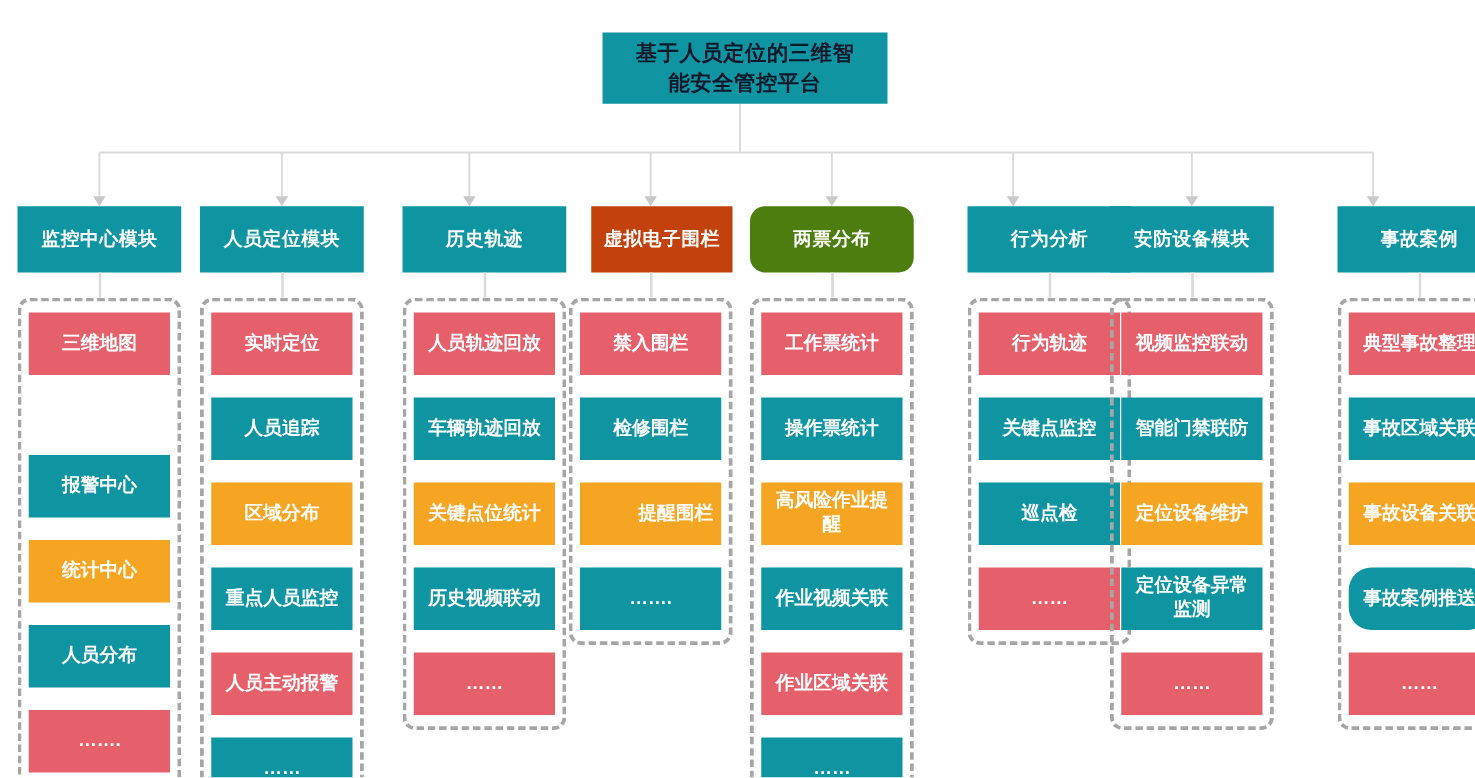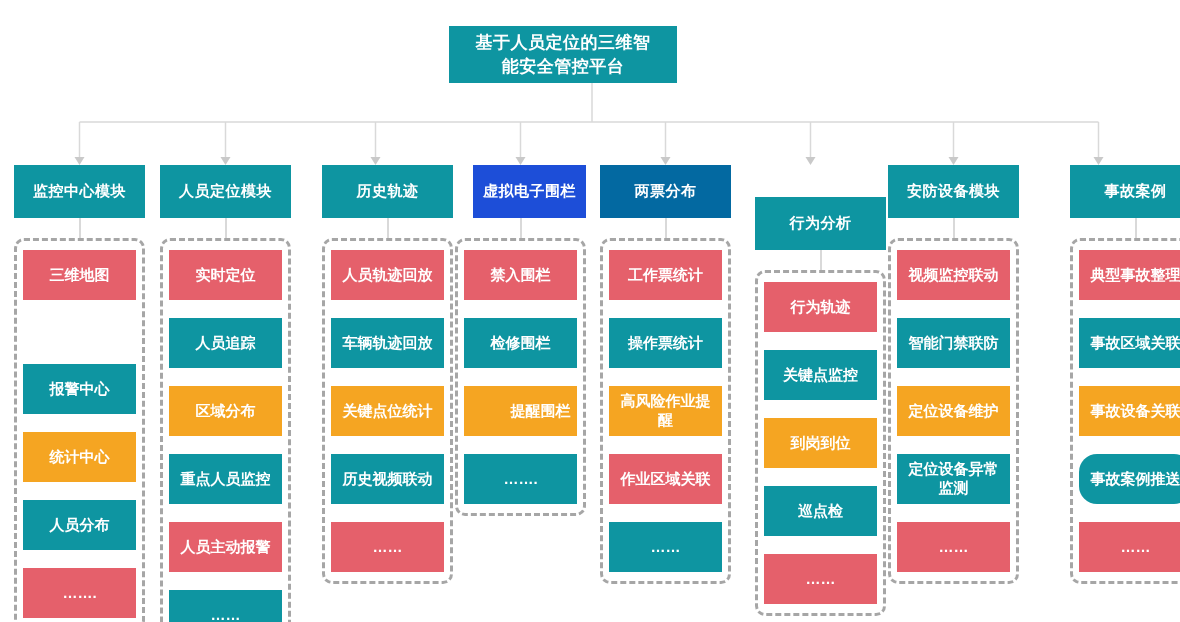--- a/index.html
+++ b/index.html
@@ -10,30 +10,30 @@
   }
   .canvas {
     position: relative;
     width: 1180px;
     height: 622px;
     background: #ffffff;
     overflow: hidden;
   }
   .root-node {
     position: absolute;
-    left: 449px;
+    left: 482px;
     top: 26px;
     width: 228px;
     height: 57px;
     box-sizing: border-box;
     display: flex;
     align-items: center;
     justify-content: center;
     text-align: center;
-    color: #ffffff;
+    color: #0f172a;
     font-size: 17px;
     font-weight: bold;
     line-height: 1.4;
     white-space: pre-line;
     letter-spacing: 0.5px;
   }
   svg.connectors {
     position: absolute;
     left: 0;
     top: 0;
@@ -86,21 +86,21 @@
     font-size: 15px;
     font-weight: bold;
     line-height: 1.25;
   }
   
   .c0 { left: 14px; }
   .c1 { left: 160px; }
   .c2 { left: 322px; }
   .c3 { left: 455px; }
   .c4 { left: 600px; }
-  .c5 { left: 755px; margin-top: 32px; }
+  .c5 { left: 774px; }
   .c6 { left: 888px; }
   .c7 { left: 1070px; }
 </style>
 </head>
 <body>
 
 <div class="canvas">
 
   <svg class="connectors" xmlns="http://www.w3.org/2000/svg" viewBox="0 0 1180 622">
       <path d="M592 83 V122 M79.5 122 H1098.5 M79.5 122 V157 M225.5 122 V157 M375.5 122 V157 M520.5 122 V157 M665.5 122 V157 M810.5 122 V157 M953.5 122 V157 M1098.5 122 V157" fill="none" stroke="#d9d9d9" stroke-width="1.5"></path>
@@ -150,49 +150,49 @@
     <div class="item-group" style="border-color: rgb(166, 166, 166);">
         <div class="item" style="background: rgb(229, 96, 107);">人员轨迹回放</div>
         <div class="item" style="background: rgb(14, 149, 161);">车辆轨迹回放</div>
         <div class="item" style="background: rgb(245, 165, 34);">关键点位统计</div>
         <div class="item" style="background: rgb(14, 149, 161);">历史视频联动</div>
         <div class="item" style="background: rgb(229, 96, 107);">……</div>
       </div>
   </div>
 
   <div class="col c3">
-    <div class="col-header" style="background: #1d4ed8; margin-left: 18px;">虚拟电子围栏</div>
+    <div class="col-header" style="background: #c2410c; margin-left: 18px;">虚拟电子围栏</div>
     <div class="stub" style="background: rgb(217, 217, 217);"></div>
     <div class="item-group" style="border-color: rgb(166, 166, 166);">
         <div class="item" style="background: rgb(229, 96, 107);">禁入围栏</div>
         <div class="item" style="background: rgb(14, 149, 161);">检修围栏</div>
         <div class="item" style="background: rgb(245, 165, 34); padding-left: 46px;">提醒围栏</div>
         <div class="item" style="background: rgb(14, 149, 161);">…….</div>
       </div>
   </div>
 
   <div class="col c4">
-    <div class="col-header" style="background: #0369a1;">两票分布</div>
+    <div class="col-header" style="background: #4d7c0f; border-radius: 12px;">两票分布</div>
     <div class="stub" style="background: rgb(217, 217, 217);"></div>
     <div class="item-group" style="border-color: rgb(166, 166, 166);">
         <div class="item" style="background: rgb(229, 96, 107);">工作票统计</div>
         <div class="item" style="background: rgb(14, 149, 161);">操作票统计</div>
         <div class="item" style="background: rgb(245, 165, 34);">高风险作业提醒</div>
+        <div class="item" style="background: rgb(14, 149, 161);">作业视频关联</div>
         <div class="item" style="background: rgb(229, 96, 107);">作业区域关联</div>
         <div class="item" style="background: rgb(14, 149, 161);">……</div>
       </div>
   </div>
 
   <div class="col c5">
     <div class="col-header" style="background: rgb(14, 149, 161);">行为分析</div>
     <div class="stub" style="background: rgb(217, 217, 217);"></div>
     <div class="item-group" style="border-color: rgb(166, 166, 166);">
         <div class="item" style="background: rgb(229, 96, 107);">行为轨迹</div>
         <div class="item" style="background: rgb(14, 149, 161);">关键点监控</div>
-        <div class="item" style="background: rgb(245, 165, 34);">到岗到位</div>
         <div class="item" style="background: rgb(14, 149, 161);">巡点检</div>
         <div class="item" style="background: rgb(229, 96, 107);">……</div>
       </div>
   </div>
 
   <div class="col c6">
     <div class="col-header" style="background: rgb(14, 149, 161);">安防设备模块</div>
     <div class="stub" style="background: rgb(217, 217, 217);"></div>
     <div class="item-group" style="border-color: rgb(166, 166, 166);">
         <div class="item" style="background: rgb(229, 96, 107);">视频监控联动</div>

